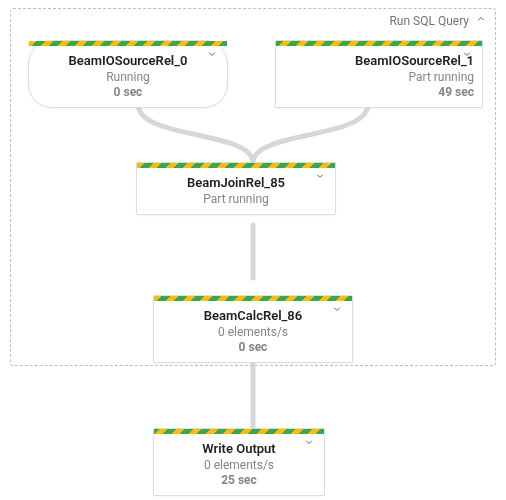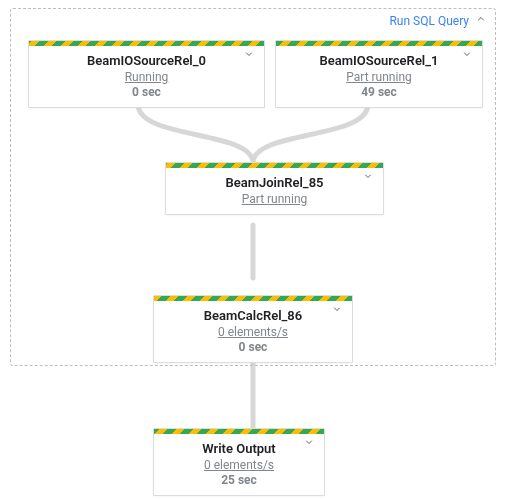--- a/index.html
+++ b/index.html
@@ -15,21 +15,21 @@
   .group-box {
     position: absolute;
     border: 1px dashed #bdbdbd;
     border-radius: 3px;
   }
   .group-header {
     position: absolute;
     top: 4px;
     right: 8px;
     font-size: 12px;
-    color: #3b82f6;
+    color: #737373;
     display: flex;
     align-items: center;
     gap: 6px;
     padding-left: 15px;
   }
   .node {
     position: absolute;
     background: #fff;
     border: 1px solid #dadce0;
     border-radius: 1px;
@@ -52,21 +52,20 @@
   .node .title {
     font-size: 13px;
     font-weight: 600;
     color: #202124;
     margin-top: 2px;
   }
   .node .status {
     font-size: 12px;
     color: #80868b;
     margin-top: 2px;
-    text-decoration: underline;
   }
   .node .metric {
     font-size: 12px;
     color: #80868b;
     margin-top: 1px;
     font-weight: bold;
   }
   .chev {
     position: absolute;
     top: 6px;
@@ -100,45 +99,45 @@
   <div class="group-header">
     <span>Run SQL Query</span>
     <span>
       <svg width="12" height="12" viewBox="0 0 24 24">
           <path d="M7 14l5-5 5 5" stroke="#5f6368" stroke-width="2" fill="none" stroke-linecap="round" stroke-linejoin="round"></path>
         </svg>
     </span>
   </div>
 </div>
 
-<div class="node" style="left:28px; top:40px; width:237px;">
+<div class="node" style="left:28px; top:40px; width:200px;border-radius:24px;">
   <div class="bar"></div>
   <div class="chev">
     <svg width="12" height="12" viewBox="0 0 24 24">
         <path d="M7 10l5 5 5-5" stroke="#5f6368" stroke-width="2" fill="none" stroke-linecap="round" stroke-linejoin="round"></path>
       </svg>
   </div>
   <div class="title">BeamIOSourceRel_0</div>
   <div class="status">Running</div>
   <div class="metric">0 sec</div>
 </div>
 
-<div class="node" style="left:275px; top:40px; width:208px;">
+<div class="node" style="left:275px; top:40px; width:208px;text-align:right;">
   <div class="bar"></div>
   <div class="chev">
     <svg width="12" height="12" viewBox="0 0 24 24">
         <path d="M7 10l5 5 5-5" stroke="#5f6368" stroke-width="2" fill="none" stroke-linecap="round" stroke-linejoin="round"></path>
       </svg>
   </div>
   <div class="title">BeamIOSourceRel_1</div>
   <div class="status">Part running</div>
   <div class="metric">49 sec</div>
 </div>
 
-<div class="node" style="left:165px; top:162px; width:219px;">
+<div class="node" style="left:136px; top:162px; width:200px;">
   <div class="bar"></div>
   <div class="chev">
     <svg width="12" height="12" viewBox="0 0 24 24">
         <path d="M7 10l5 5 5-5" stroke="#5f6368" stroke-width="2" fill="none" stroke-linecap="round" stroke-linejoin="round"></path>
       </svg>
   </div>
   <div class="title">BeamJoinRel_85</div>
   <div class="status">Part running</div>
 </div>
 

